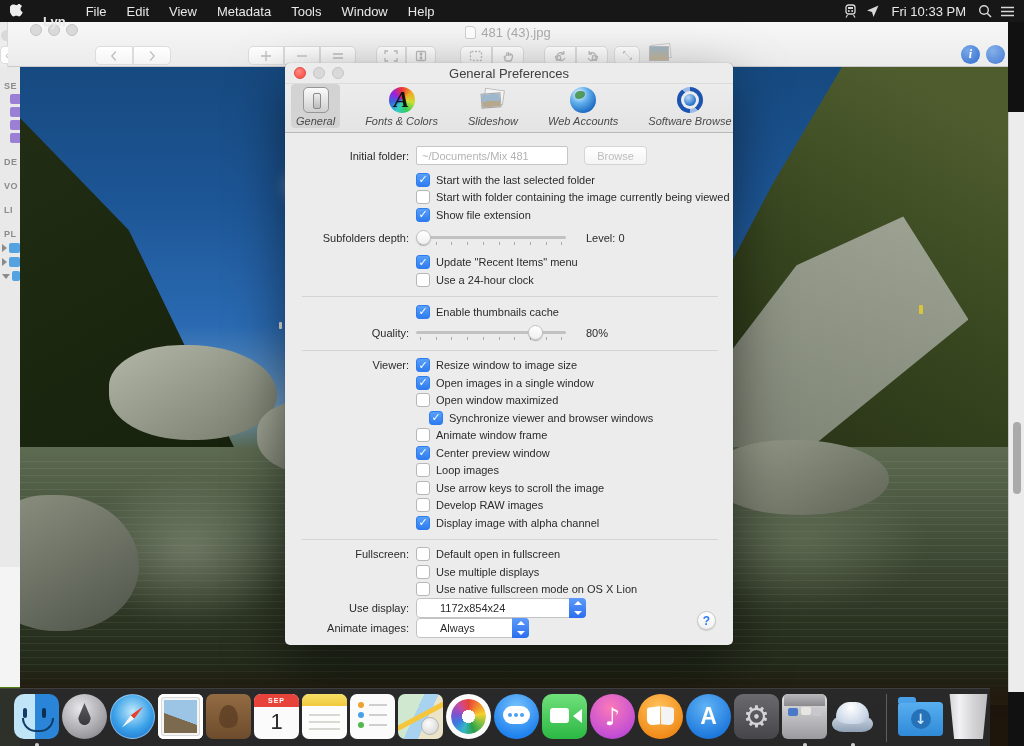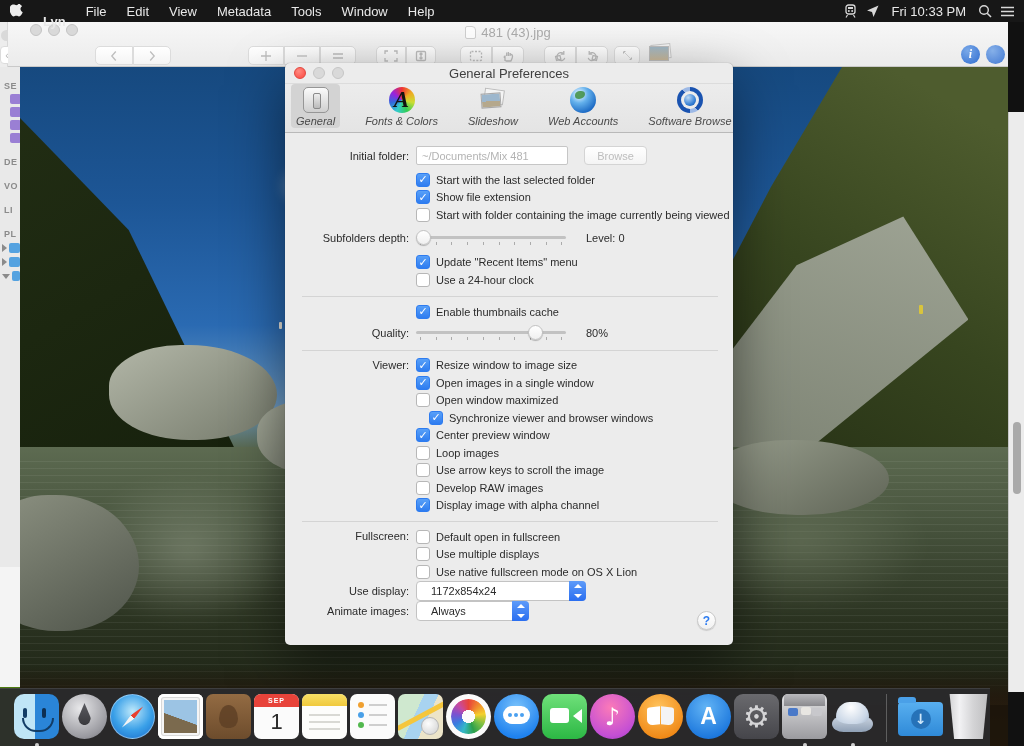--- a/index.html
+++ b/index.html
@@ -138,21 +138,21 @@
     border:1px solid #d4d4d4; color:#bdbdbd; font-size:11px; display:flex; align-items:center; justify-content:center; }
   .slider { position:relative; width:150px; height:20px; flex:none; }
   .slider .track { position:absolute; top:8px; left:0; width:100%; height:3px; border-radius:2px; background:#c2c2c2; }
   .slider .ticks { position:absolute; top:14px; left:4px; width:142px; height:3px;
     background:repeating-linear-gradient(90deg,#ababab 0 1px,transparent 1px 15.7px); }
   .slider .thumb { position:absolute; top:2px; width:15px; height:15px; border-radius:50%;
     background:linear-gradient(#ffffff,#f0f0f0); border:1px solid #c2c2c2; box-shadow:0 1px 1px rgba(0,0,0,.25); }
   .sl-val { margin-left:20px; white-space:nowrap; }
   .sep { border:none; border-top:1px solid #d4d4d4; margin:7px 15px 6px 17px; }
   .select { display:flex; align-items:center; height:20px; background:#fff; border:1px solid #c3c3c3; border-radius:4px; position:relative; }
-  .sel-val { padding:0 14px; flex:1; white-space:nowrap; overflow:hidden; }
+  .sel-val { padding:0 23px; flex:1; white-space:nowrap; overflow:hidden; }
   .sel-btn { width:17px; height:20px; margin:-1px -1px -1px 0; border-radius:0 4px 4px 0;
     background:linear-gradient(#5d9bf9,#2a6ef0); position:relative; flex:none; }
   .sel-btn::before, .sel-btn::after { content:""; position:absolute; left:4.5px; border-left:4px solid transparent; border-right:4px solid transparent; }
   .sel-btn::before { top:3px; border-bottom:4px solid #fff; }
   .sel-btn::after { bottom:3px; border-top:4px solid #fff; }
   .help-btn { position:absolute; right:17px; bottom:14px; width:19px; height:19px; border-radius:50%;
     background:linear-gradient(#ffffff,#f1f1f1); border:1px solid #c8c8c8; color:#2e7cf0; font-size:12px; font-weight:bold;
     display:flex; align-items:center; justify-content:center; box-shadow:0 1px 1px rgba(0,0,0,.15); }
 
   .mt2 { margin-top:2px; } .mt4 { margin-top:4px; } .mt6 { margin-top:6px; } .mt10 { }
@@ -474,26 +474,26 @@
       </div>
 
       <div class="frow top mt6">
         <div class="flabel"></div>
         <div class="stackcol">
           <div class="crow">
               <span class="cb checked"></span>
               <span class="cbl">Start with the last selected folder</span>
             </div>
           <div class="crow">
+              <span class="cb"></span>
+              <span class="cbl">Start with folder containing the image currently being viewed</span>
+            </div>
+          <div class="crow">
               <span class="cb checked"></span>
               <span class="cbl">Show file extension</span>
-            </div>
-          <div class="crow">
-              <span class="cb"></span>
-              <span class="cbl">Start with folder containing the image currently being viewed</span>
             </div>
         </div>
       </div>
 
       <div class="frow mt4">
         <div class="flabel">Subfolders depth:</div>
         <div class="slider">
           <div class="track"></div>
           <div class="ticks"></div>
           <div class="thumb" style="left:0"></div>
@@ -550,20 +550,24 @@
             </div>
           <div class="crow">
               <span class="cb"></span>
               <span class="cbl">Open window maximized</span>
             </div>
           <div class="crow indent">
               <span class="cb checked"></span>
               <span class="cbl">Synchronize viewer and browser windows</span>
             </div>
           <div class="crow">
+              <span class="cb"></span>
+              <span class="cbl">Animate window frame</span>
+            </div>
+          <div class="crow">
               <span class="cb checked"></span>
               <span class="cbl">Center preview window</span>
             </div>
           <div class="crow">
               <span class="cb"></span>
               <span class="cbl">Loop images</span>
             </div>
           <div class="crow">
               <span class="cb"></span>
               <span class="cbl">Use arrow keys to scroll the image</span>

